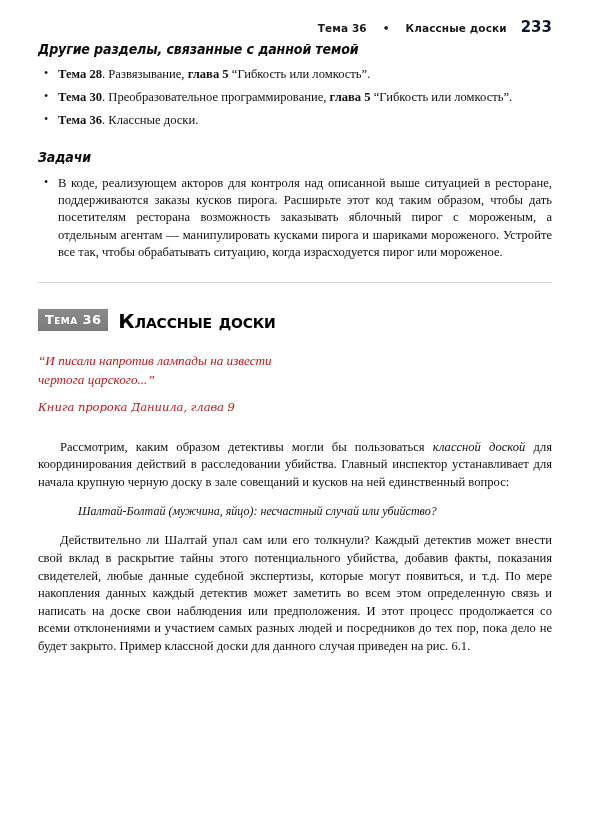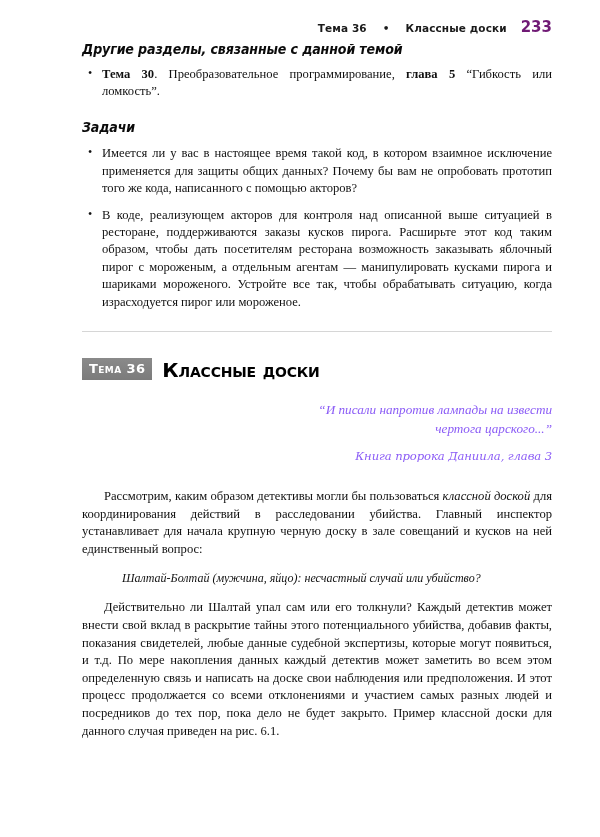--- a/index.html
+++ b/index.html
@@ -39,30 +39,29 @@
     font-weight: bold;
     letter-spacing: 0.1px;
     color: #1a1a1a;
   }
   .running-head .rh-bullet {
     padding: 0 2px;
   }
   .running-head .rh-page {
     font-size: 15px;
     font-weight: bold;
-    color: #701a75;
+    color: #0f172a;
   }
 
   
   .content {
     position: absolute;
     left: 38px;
     right: 40px;
     top: 42px;
-    margin-left: 44px;
   }
 
   
   .subhead {
     font-family: "DejaVu Sans", sans-serif;
     font-weight: bold;
     font-style: italic;
     font-size: 13.2px;
     letter-spacing: -0.15px;
     color: #0b0b0b;
@@ -143,25 +142,25 @@
     color: #000000;
     font-variant: small-caps;
     line-height: 21px;
     position: relative;
     top: 1px;
   }
 
   
   .epigraph {
     margin-top: 20px;
-    text-align: right;
+    text-align: left;
     font-style: italic;
     font-size: 13.2px;
     line-height: 19px;
-    color: #8b5cf6;
+    color: #b91c1c;
   }
   .epigraph .attrib {
     margin-top: 9px;
     font-family: "DejaVu Serif", serif;
     font-style: italic;
     font-size: 11.6px;
     letter-spacing: -0.1px;
   }
 
   
@@ -196,42 +195,47 @@
     <span class="rh-text">Классные доски</span>
     <span class="rh-page">233</span>
   </div>
 
   <div class="content">
 
     <h2 class="subhead">Другие разделы, связанные с данной темой</h2>
 
     <ul class="bullets tight">
       <li>
+        <b>Тема 28</b><span>. Развязывание, </span><b>глава 5</b><span> “Гибкость или ломкость”.</span>
+      </li>
+      <li>
         <b>Тема 30</b><span>. Преобразовательное программирование, </span><b>глава 5</b><span> “Гибкость или ломкость”.</span>
       </li>
+      <li>
+        <b>Тема 36</b><span>. Классные доски.</span><b></b><span></span>
+      </li>
     </ul>
 
     <h2 class="subhead tasks">Задачи</h2>
 
     <ul class="bullets problems">
-      <li>Имеется ли у вас в настоящее время такой код, в котором взаимное исключение применяется для защиты общих данных? Почему бы вам не опробовать прототип того же кода, написанного с помощью акторов?</li>
       <li>В коде, реализующем акторов для контроля над описанной выше ситуацией в ресторане, поддерживаются заказы кусков пирога. Расширьте этот код таким образом, чтобы дать посетителям ресторана возможность заказывать яблочный пирог с мороженым, а отдельным агентам — манипулировать кусками пирога и шариками мороженого. Устройте все так, чтобы обрабатывать ситуацию, когда израсходуется пирог или мороженое.</li>
     </ul>
 
     <hr class="divider">
 
     <div class="section-head">
       <span class="topic-badge">Тема 36</span>
       <span class="section-title">Классные доски</span>
     </div>
 
     <div class="epigraph">
       <div>“И писали напротив лампады на извести</div>
       <div>чертога царского...”</div>
-      <div class="attrib">Книга пророка Даниила, глава 3</div>
+      <div class="attrib">Книга пророка Даниила, глава 9</div>
     </div>
 
     <p class="body first"><span>Рассмотрим, каким образом детективы могли бы пользоваться </span><i>классной доской</i><span> для координирования действий в расследовании убийства. Главный инспектор устанавливает для начала крупную черную доску в зале совещаний и кусков на ней единственный вопрос:</span></p>
 
     <p class="question">Шалтай-Болтай (мужчина, яйцо): несчастный случай или убийство?</p>
 
     <p class="body second">Действительно ли Шалтай упал сам или его толкнули? Каждый детектив может внести свой вклад в раскрытие тайны этого потенциального убийства, добавив факты, показания свидетелей, любые данные судебной экспертизы, которые могут появиться, и т.д. По мере накопления данных каждый детектив может заметить во всем этом определенную связь и написать на доске свои наблюдения или предположения. И этот процесс продолжается со всеми отклонениями и участием самых разных людей и посредников до тех пор, пока дело не будет закрыто. Пример классной доски для данного случая приведен на рис. 6.1.</p>
 
   </div>
 </div>

